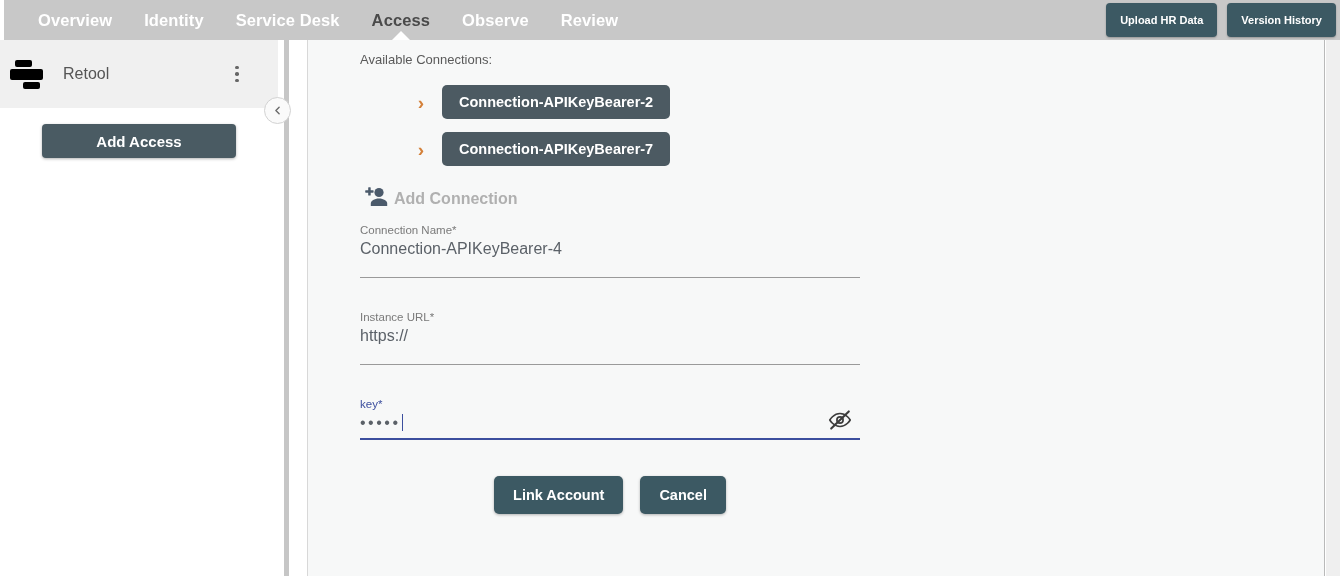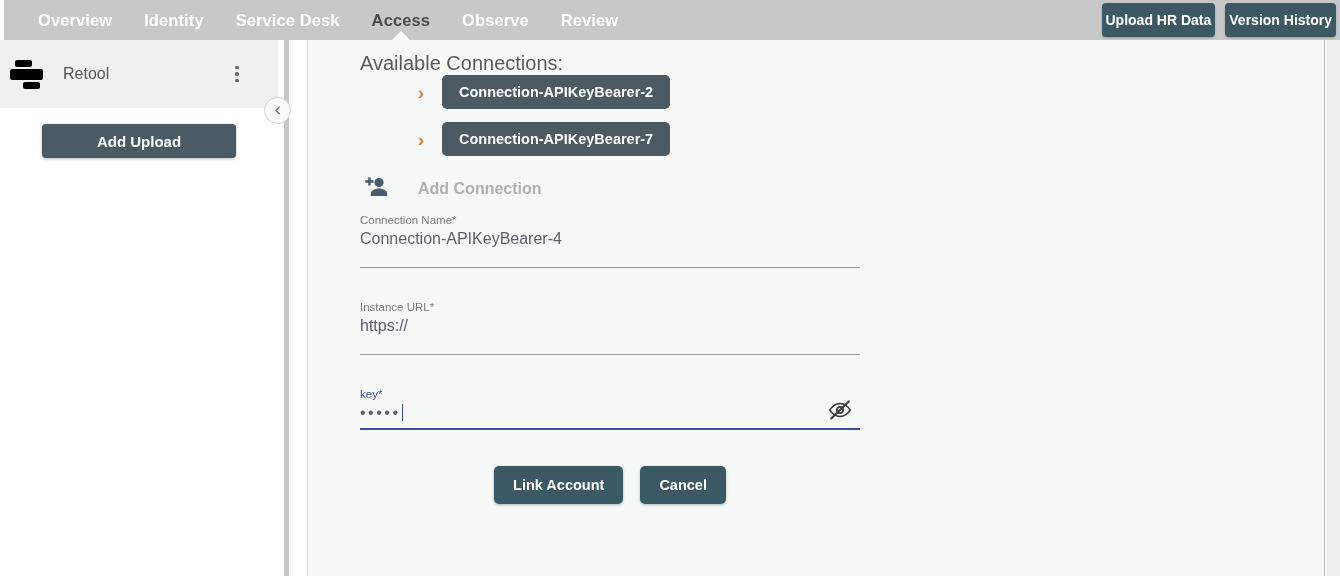--- a/index.html
+++ b/index.html
@@ -66,23 +66,23 @@
     display: flex;
     gap: 10px;
   }
 
   .btn-dark {
     background: #3c5963;
     color: #ffffff;
     border: none;
     border-radius: 4px;
     font-family: "Liberation Sans", sans-serif;
-    font-size: 14px;
-    font-weight: bold;
-    padding: 0 4px;
+    font-size: 11px;
+    font-weight: bold;
+    padding: 0 14px;
     height: 34px;
     cursor: pointer;
     box-shadow: 0 1px 2px rgba(0,0,0,0.25);
     white-space: nowrap;
   }
 
   
   .sidebar {
     position: absolute;
     top: 40px; left: 0;
@@ -211,22 +211,23 @@
     width: 14px;
     height: 536px;
     background: #efefef;
   }
 
   .content {
     padding: 12px 0 0 52px;
   }
 
   .available-heading {
-    font-size: 20px;
+    font-size: 13px;
     color: #5a5a5a;
+    margin-bottom: 18px;
   }
 
   .conn-row {
     display: flex;
     align-items: center;
     margin-bottom: 13px;
   }
 
   .chevron-right {
     width: 26px;
@@ -255,21 +256,21 @@
 
   .add-connection {
     display: flex;
     align-items: center;
     margin-top: 20px;
     margin-left: 4px;
     cursor: pointer;
     width: max-content;
   }
   .add-connection .label {
-    margin-left: 28px;
+    margin-left: 4px;
     font-size: 16px;
     font-weight: bold;
     color: #b0b0b0;
   }
 
   
   .form {
     margin-top: 12px;
     width: 500px;
   }
@@ -375,21 +376,21 @@
         <i class="bar-bottom"></i>
     </div>
     <div class="sidebar-app-name">Retool</div>
     <div class="kebab">
       <span></span>
         <span></span>
         <span></span>
     </div>
   </div>
   <div class="add-access-wrap">
-    <button class="btn-add-access">Add Upload</button>
+    <button class="btn-add-access">Add Access</button>
   </div>
 </div>
 
 <div class="splitter-track"></div>
 
 <div class="collapse-btn">
   <svg width="13" height="13" viewBox="0 0 24 24" fill="none" stroke="#6b6b6b" stroke-width="2.6" stroke-linecap="round" stroke-linejoin="round">
     <polyline points="15 18 9 12 15 6"></polyline>
   </svg>
 </div>

